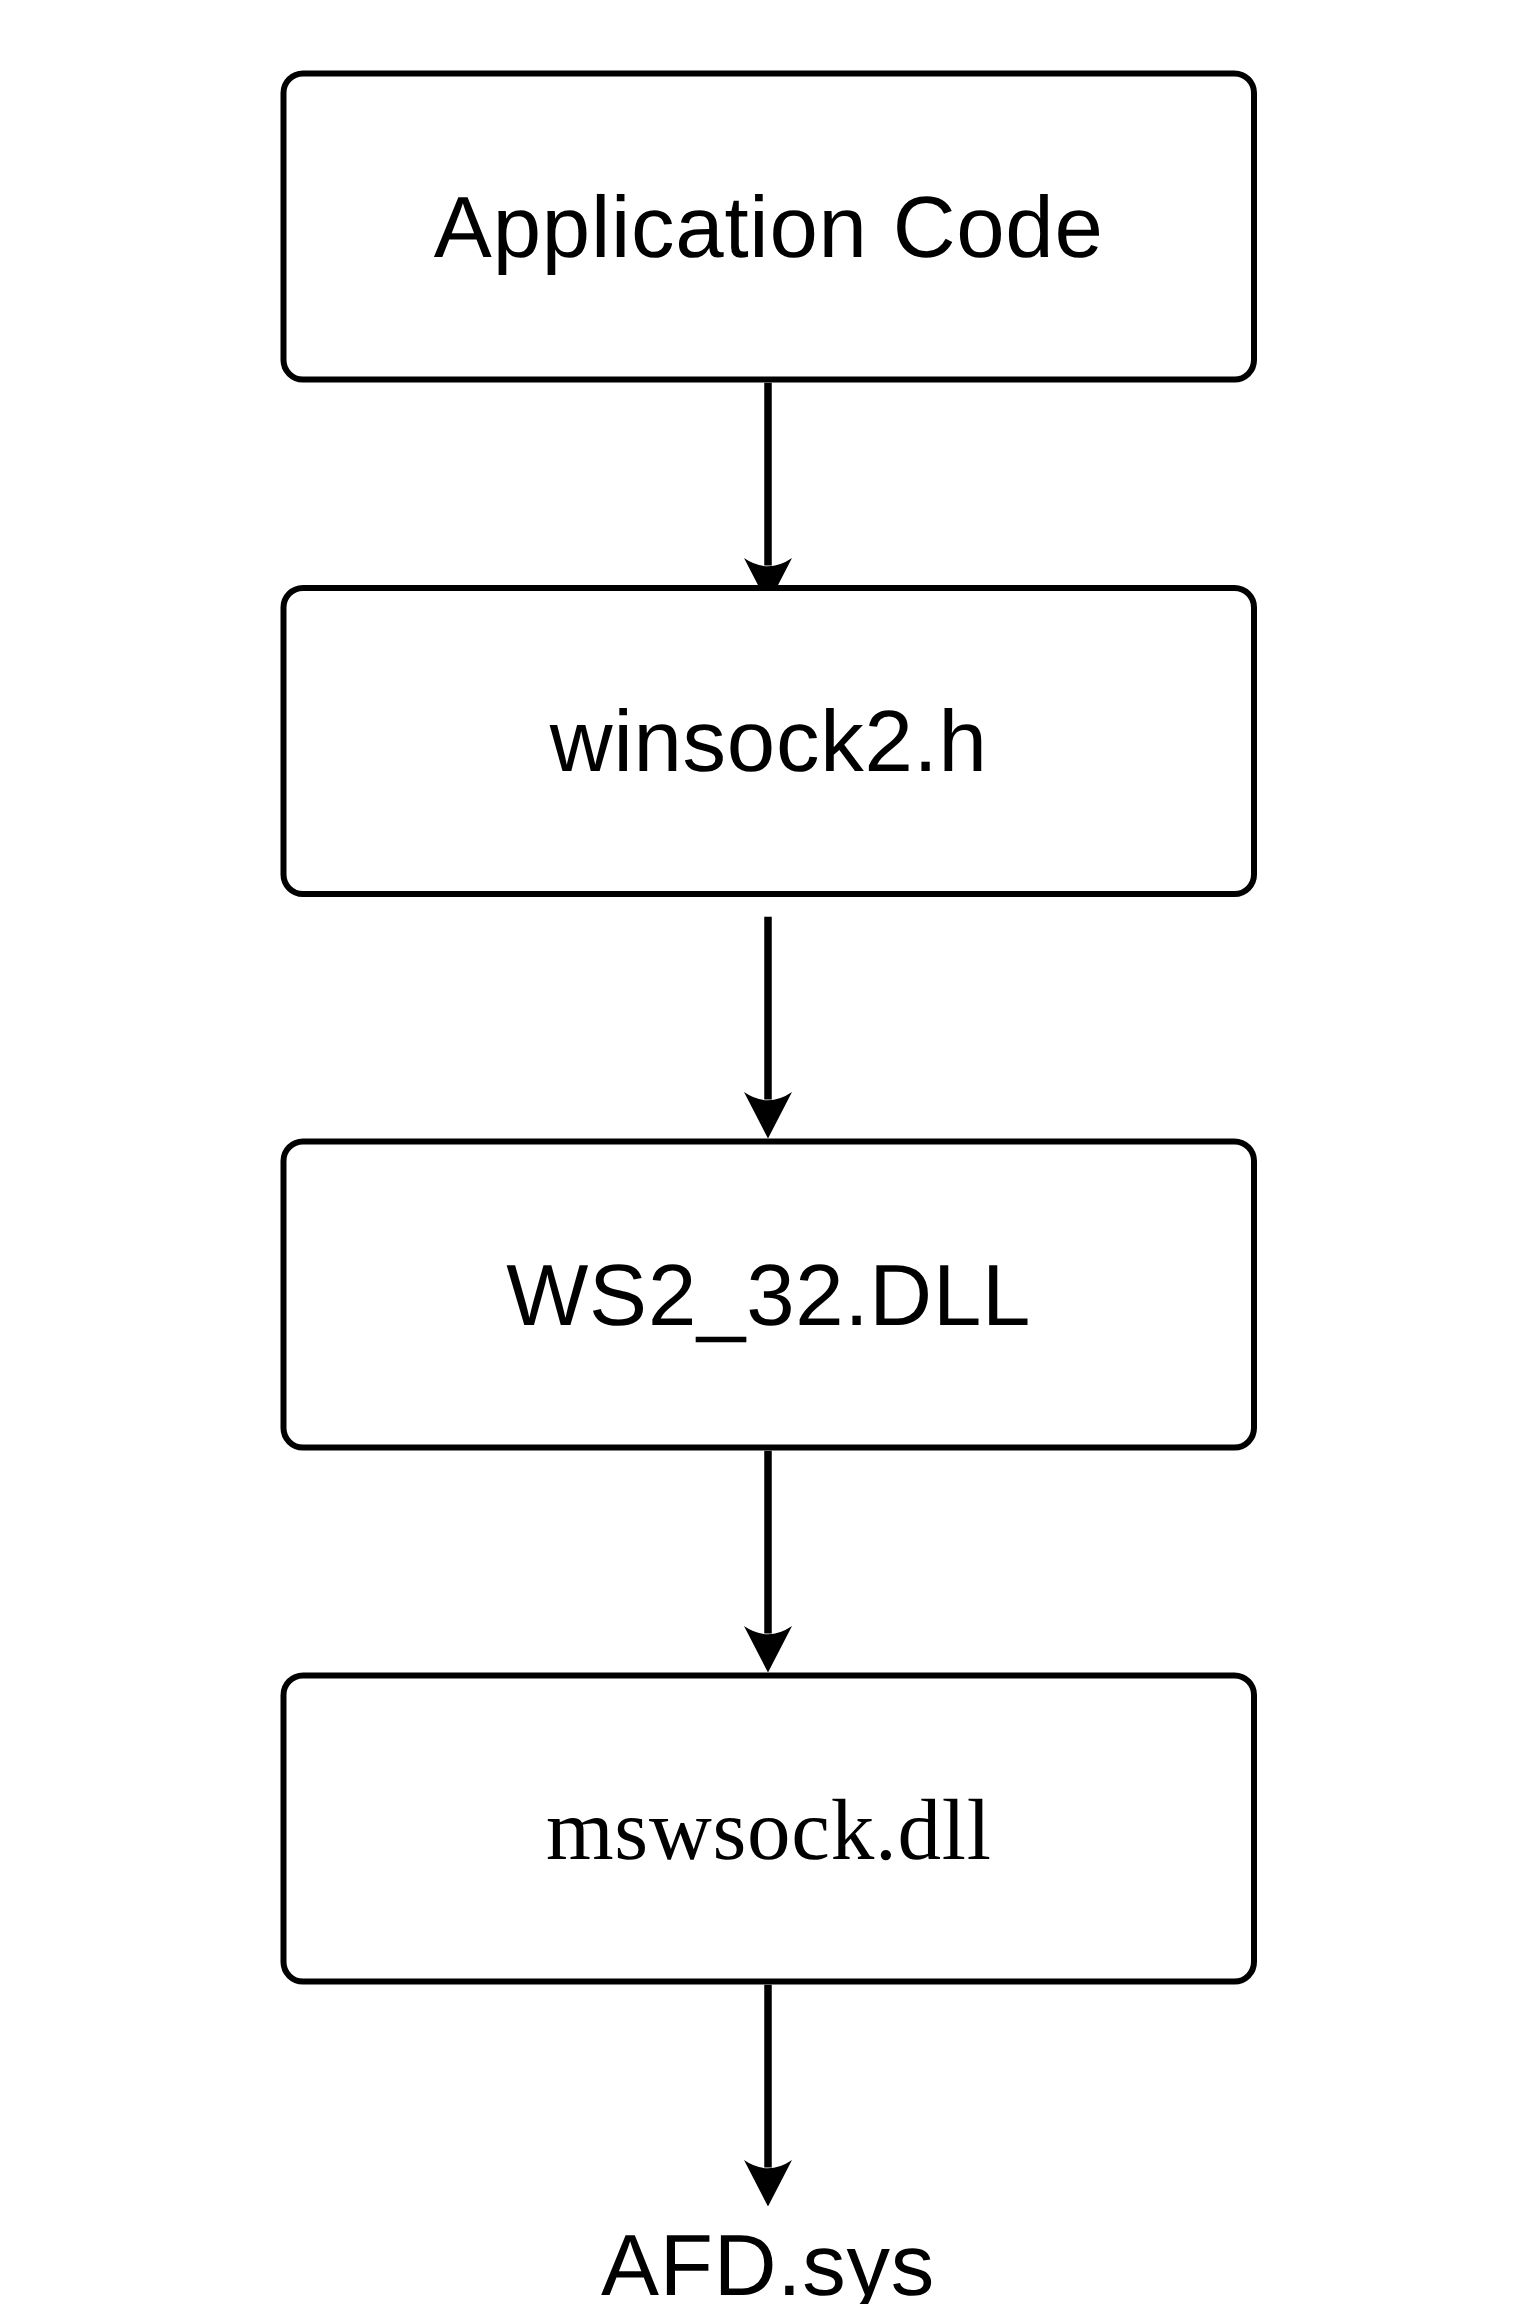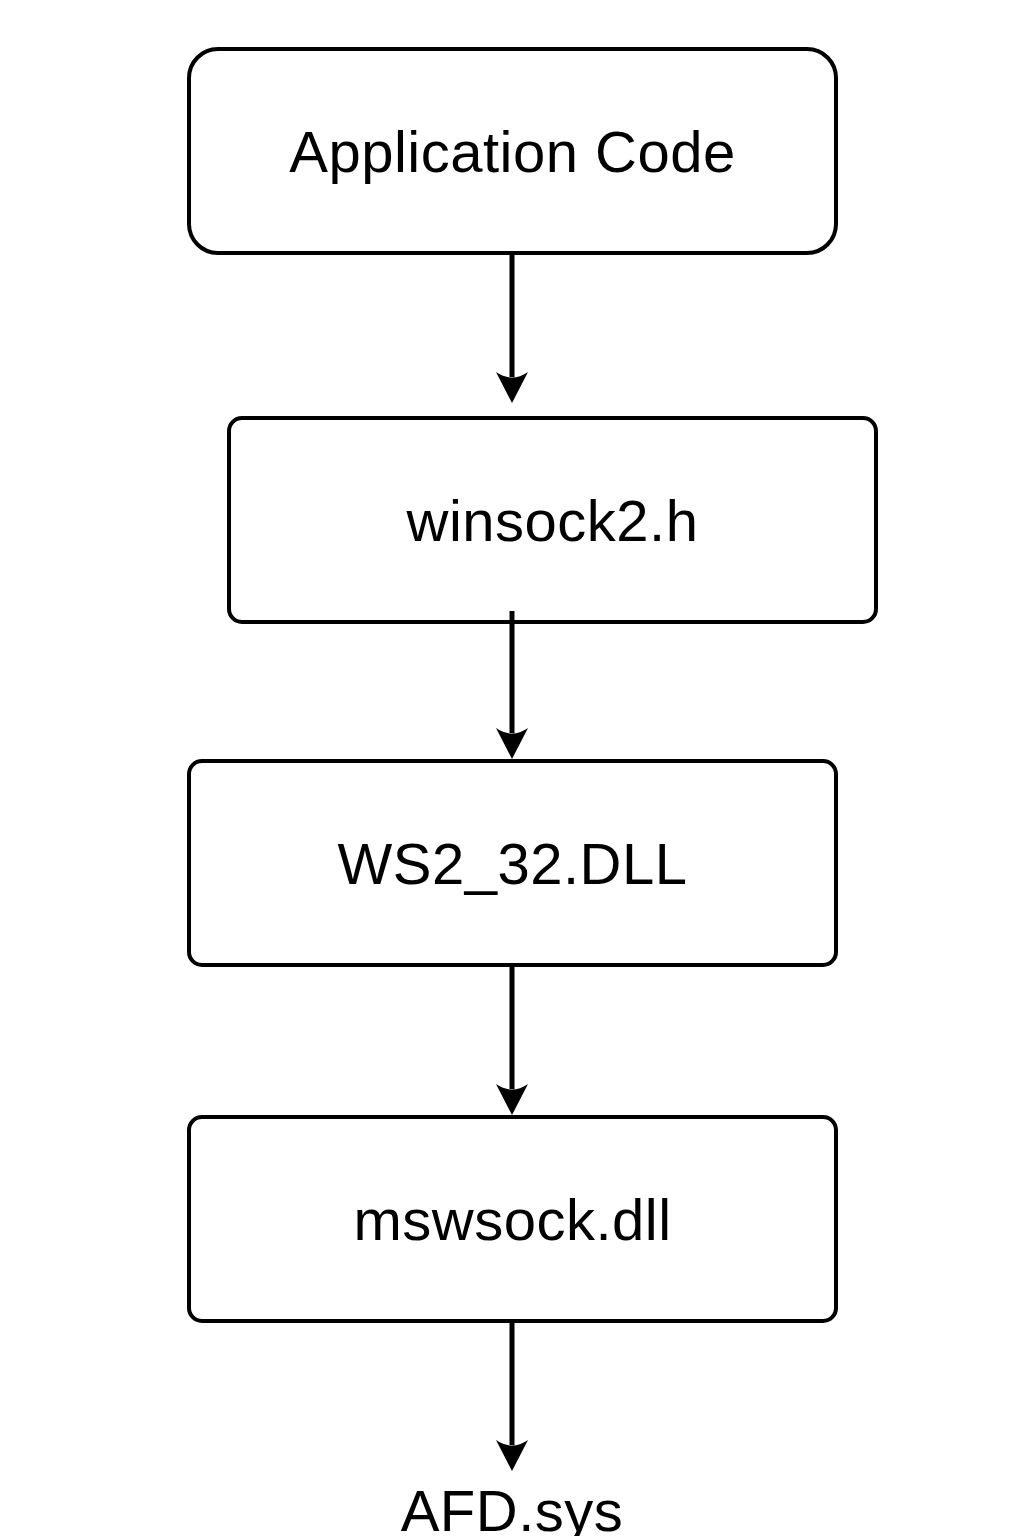--- a/index.html
+++ b/index.html
@@ -33,24 +33,24 @@
     display: flex;
     align-items: center;
     justify-content: center;
   }
   .node span {
     font-size: 58px;
     color: #000000;
     letter-spacing: 0.5px;
     white-space: nowrap;
   }
-  .n0 { top: 47px; border-radius: 31px; }
-  .n1 { top: 416px; margin-left: 40px; }
+  .n0 { top: 47px; }
+  .n1 { top: 390px; }
   .n2 { top: 759px; align-items: center; }
-  .n3 { top: 1115px; }
+  .n3 { top: 1115px; font-family: Liberation Serif, serif; }
   .arrow {
     position: absolute;
     left: 495px;
     width: 34px;
     height: 148px;
     display: block;
   }
   .a0 { top: 255px; }
   .a1 { top: 611px; }
   .a2 { top: 967px; }

